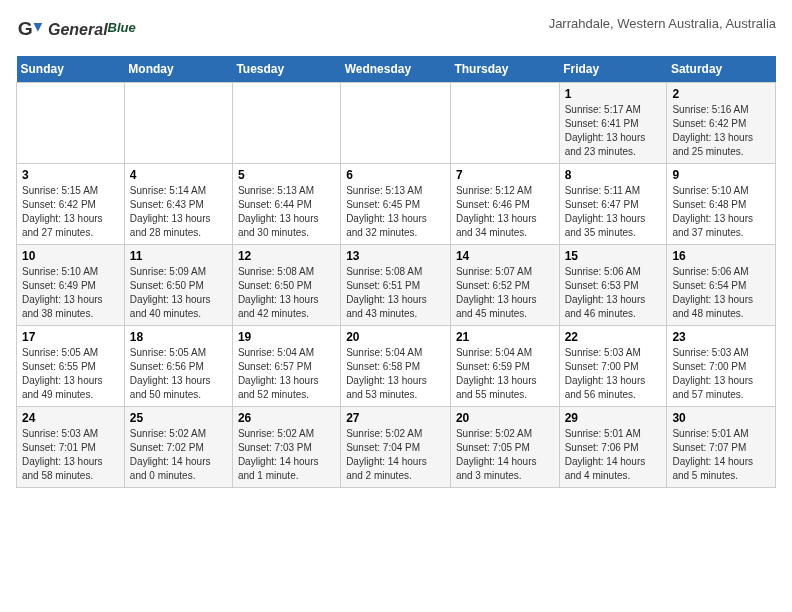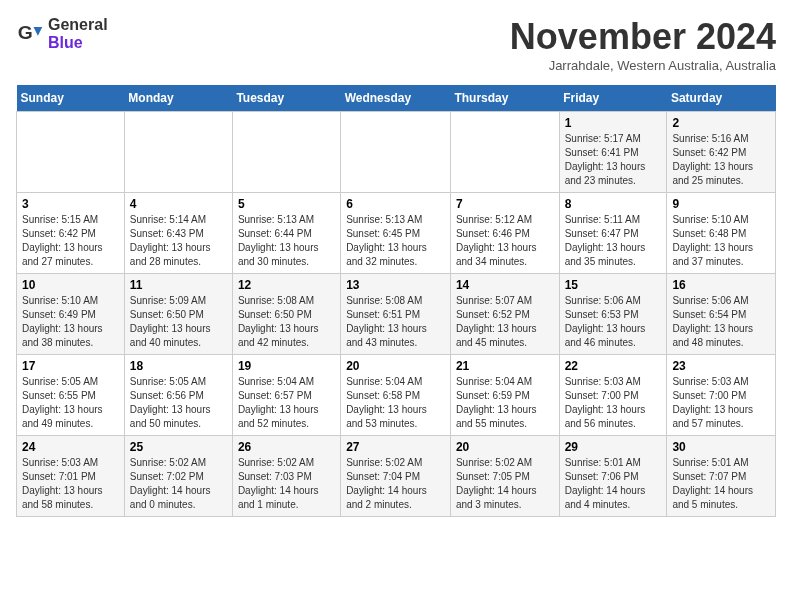--- a/index.html
+++ b/index.html
@@ -16,32 +16,32 @@
       justify-content: space-between;
       margin-bottom: 12px;
     }
     .logo {
       display: flex;
       align-items: center;
       gap: 4px;
     }
     .logo-text {
       display: flex;
-      flex-direction: column;
       line-height: 1.1;
+      font-style: italic;
     }
     .logo-general {
       font-size: 16px;
       font-weight: bold;
       color: #333;
     }
     .logo-blue {
-      font-size: 16px;
-      font-weight: bold;
-      color: #6d28d9;
+      font-size: 13px;
+      font-weight: bold;
+      color: #14532d;
     }
     .logo-icon {
       width: 28px;
       height: 28px;
     }
     .title-block {
       text-align: right;
     }
     .main-title {
       font-size: 36px;
@@ -99,21 +99,20 @@
     <svg class="logo-icon" viewBox="0 0 32 32">
       <text x="2" y="22" font-size="22" font-weight="bold" fill="#333">G</text>
       <polygon points="20,8 30,8 25,18" fill="#2a6db5"></polygon>
     </svg>
     <div class="logo-text">
       <span class="logo-general">General</span>
       <span class="logo-blue">Blue</span>
     </div>
   </div>
   <div class="title-block">
-    <div class="main-title">November 2024</div>
     <div class="subtitle">Jarrahdale, Western Australia, Australia</div>
   </div>
 </div>
 
 <table>
   <thead>
     <tr>
       <th>Sunday</th>
       <th>Monday</th>
       <th>Tuesday</th>

